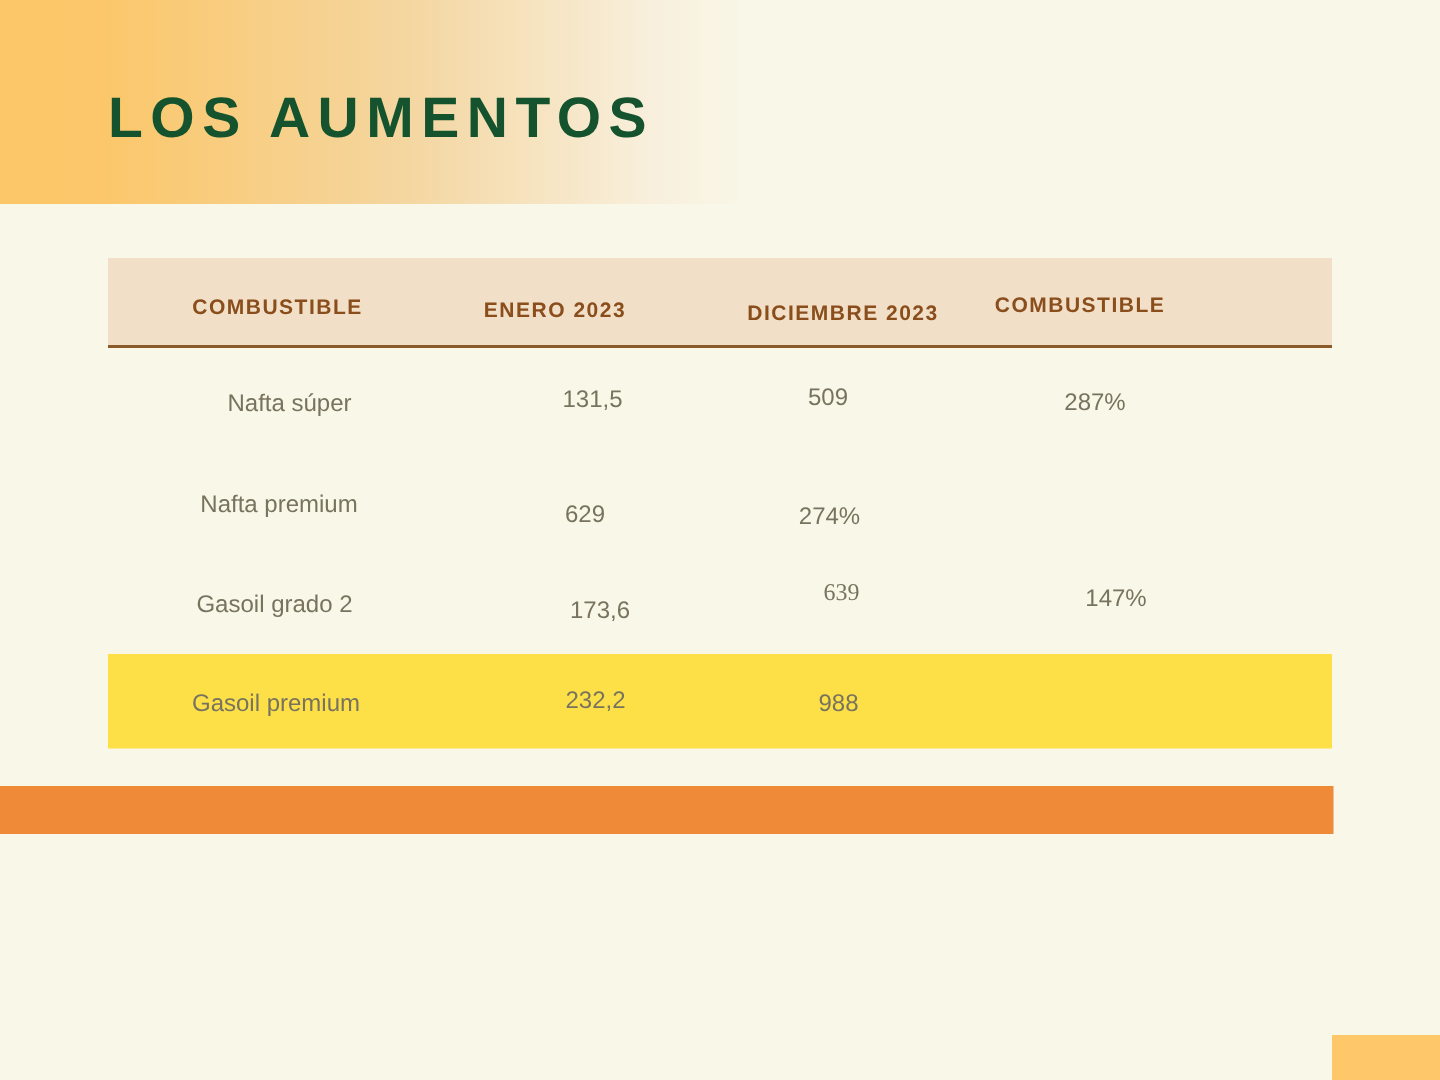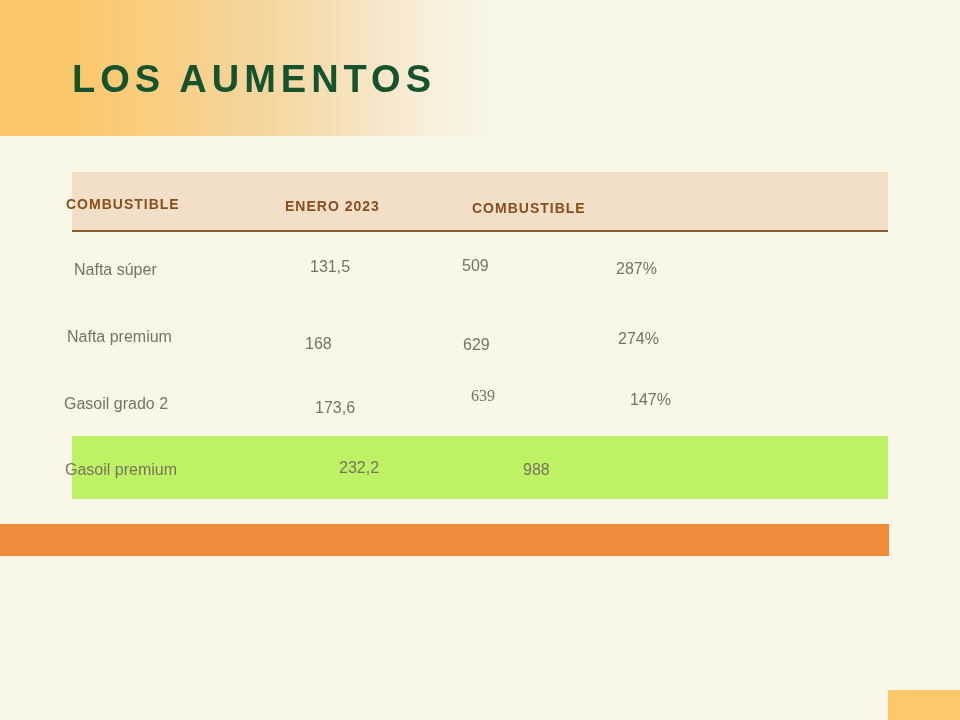--- a/index.html
+++ b/index.html
@@ -37,22 +37,23 @@
     background:#f2dfc7;
     border-bottom:2px solid #8a5a2a;
   }
   .thead .cell {
     font-size:14px; font-weight:bold;
     letter-spacing:1px;
     color:#8a4e1c;
   }
   .trow { height:68px; }
   .trow-last { height:63px; }
-  .highlight { background:#bef264;gap:27px; }
+  .highlight { background:#fde047; }
   .cell {
+    text-align:center;
     font-size:16px;
     color:#78735f;
   }
 
   
   .thead .cell:nth-child(1){transform:translate(-6px,3px);}
   .thead .cell:nth-child(2){transform:translate(-25px,5px);}
   .thead .cell:nth-child(3){transform:translate(-8px,7px);}
   .thead .cell:nth-child(4){transform:translate(-54px,2px);}
   .r1 .cell:nth-child(1){transform:translate(2px,4px);}
@@ -88,33 +89,33 @@
 <body>
 
 <div class="title-band"></div>
 <div class="page-title">LOS AUMENTOS</div>
 
 <div class="price-table">
 
   <div class="row thead">
     <div class="cell">COMBUSTIBLE</div>
     <div class="cell">ENERO 2023</div>
+    <div class="cell">DICIEMBRE 2023</div>
     <div class="cell">COMBUSTIBLE</div>
   </div>
 
   <div class="row trow r1">
     <div class="cell">Nafta súper</div>
     <div class="cell">131,5</div>
     <div class="cell">509</div>
     <div class="cell">287%</div>
   </div>
 
   <div class="row trow r2">
     <div class="cell">Nafta premium</div>
-    <div class="cell">168</div>
     <div class="cell">629</div>
     <div class="cell">274%</div>
   </div>
 
   <div class="row trow r3">
     <div class="cell">Gasoil grado 2</div>
     <div class="cell">173,6</div>
     <div class="cell">639</div>
     <div class="cell">147%</div>
   </div>

